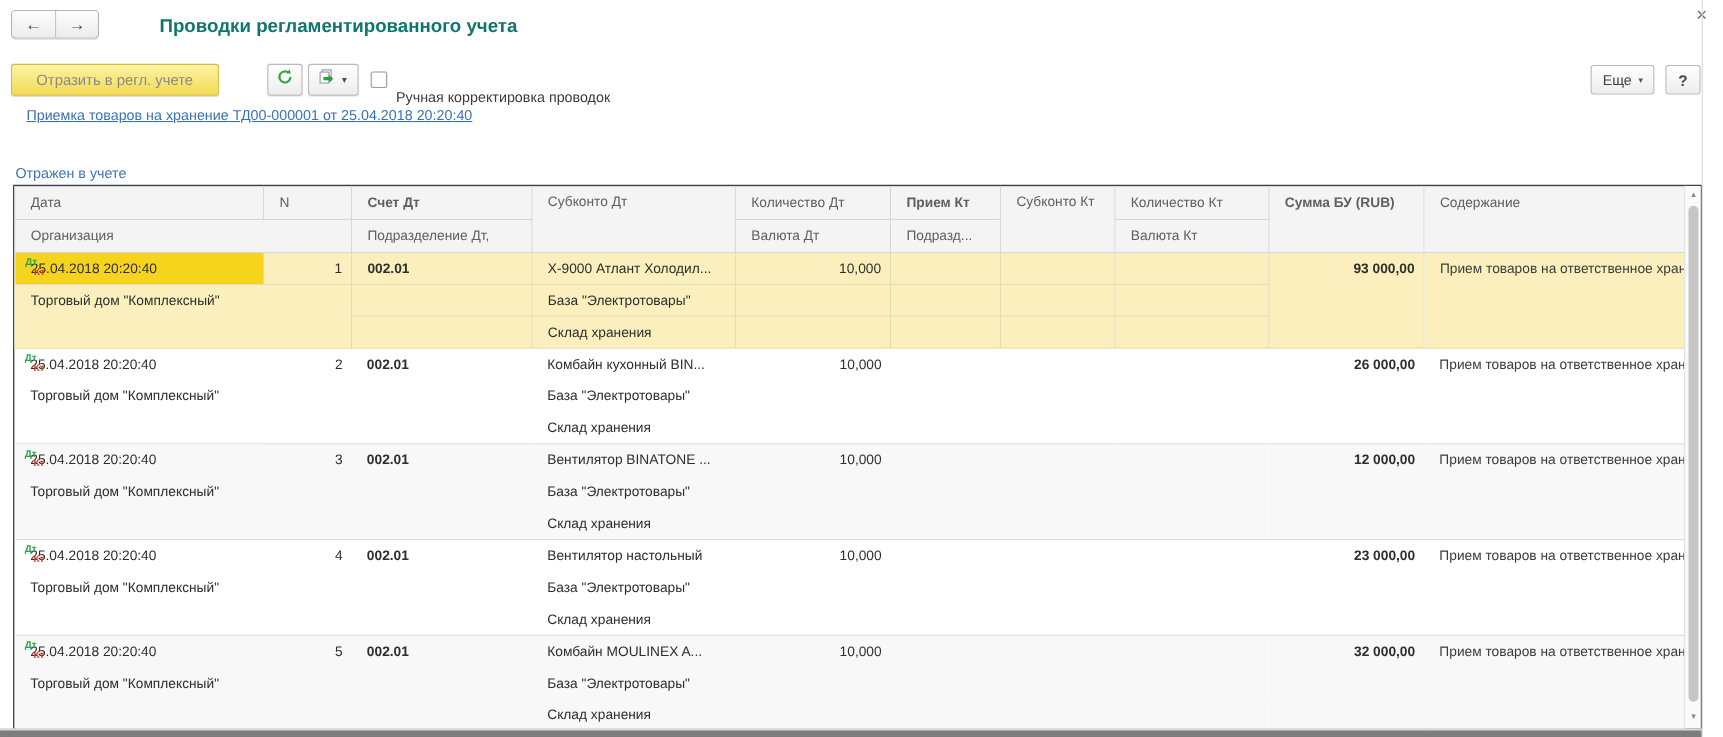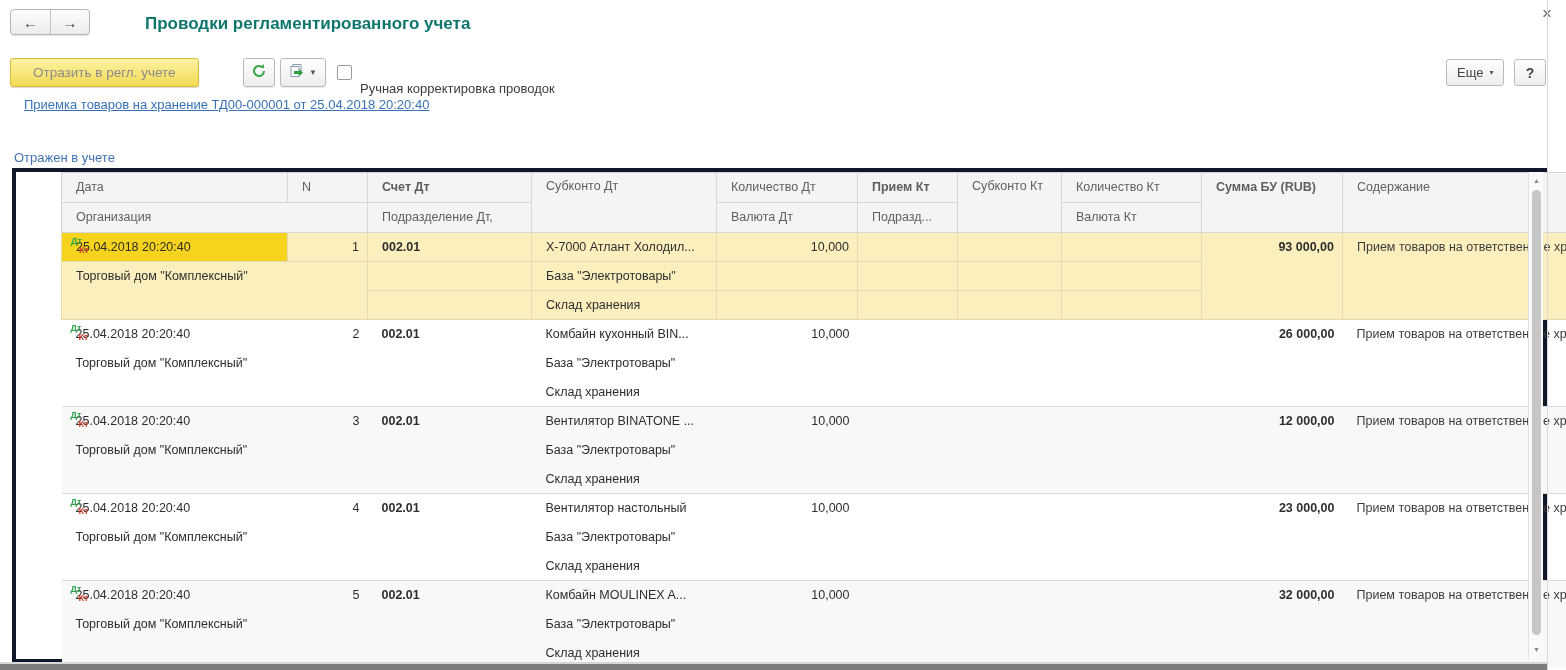--- a/index.html
+++ b/index.html
@@ -34,21 +34,21 @@
     background:linear-gradient(#ffffff,#ededed); border:1px solid #b9b9b9; border-radius:3px;
     font-size:13px; color:#444; cursor:pointer; }
   .btn-help { left:1514px; top:59px; width:32px; height:27px; display:flex; align-items:center;
     justify-content:center; background:linear-gradient(#ffffff,#ededed); border:1px solid #b9b9b9;
     border-radius:3px; font-size:14px; font-weight:bold; color:#444; cursor:pointer; }
 
   .doc-link { left:24px; top:97px; font-size:13px; color:#3a72b7; text-decoration:underline; cursor:pointer; }
   .status-line { left:14px; top:134px; font-size:13px; color:#4173b4;margin-top:16px; }
 
   
-  .grid-wrap { left:12px; top:168px; width:1535px; height:495px; border:4px solid #0f172a; background:#fff;padding-left:45px; }
+  .grid-wrap { left:12px; top:168px; width:1535px; height:495px; border:1px solid #0f172a; background:#fff; }
   table.grid { border-collapse:collapse; table-layout:fixed; width:1518px; font-size:12.5px; }
   table.grid td { overflow:hidden; white-space:nowrap; vertical-align:top; padding:0 8px 0 14px;
     height:29px; line-height:28px; }
   tr.h1 td, tr.h2 td { background:#f4f4f4; color:#5f5f5f; border:1px solid #d7d7d7; height:30px; line-height:29px; }
   tr.h1 td.wrap2 { white-space:normal; line-height:15px; padding-top:6px; }
   td.hb { font-weight:bold; color:#4c4c4c; }
 
   td.c-n { text-align:right; padding-right:16px; }
   td.c-acct { font-weight:bold; }
   td.c-qty, td.c-sum { text-align:right; padding-right:15px; }
@@ -154,21 +154,21 @@
 
       <tr class="sel">
         <td class="c-date cur">
           <span class="dtkt">
               <span class="dt">Дт</span>
               <span class="kt">Кт</span>
             </span>
           <span>25.04.2018 20:20:40</span></td>
         <td class="c-n">1</td>
         <td class="c-acct">002.01</td>
-        <td>Х-7000 Атлант Холодил...</td>
+        <td>Х-9000 Атлант Холодил...</td>
         <td class="c-qty">10,000</td>
         <td></td>
         <td></td>
         <td></td>
         <td rowspan="3" class="c-sum">93 000,00</td>
         <td rowspan="3" class="c-content">Прием товаров на ответственное хранение</td>
       </tr>
       <tr class="sel">
         <td colspan="2" rowspan="2" class="c-org">Торговый дом "Комплексный"</td>
         <td></td>

